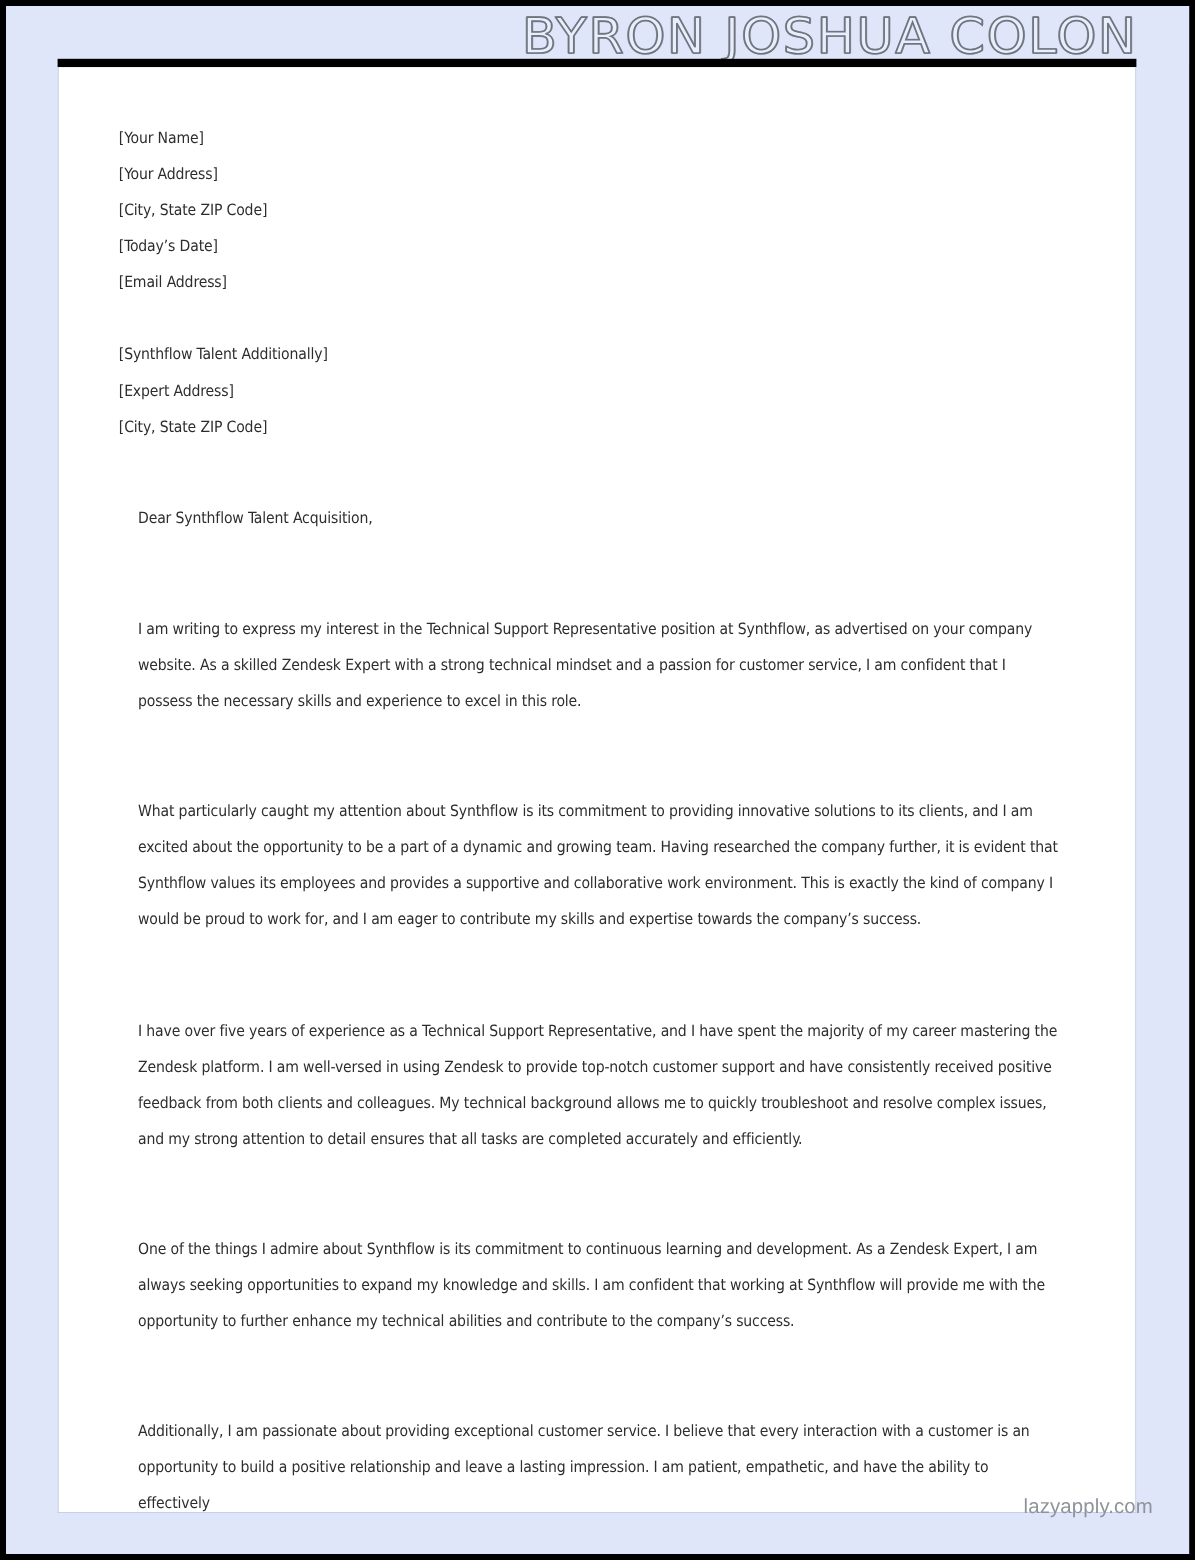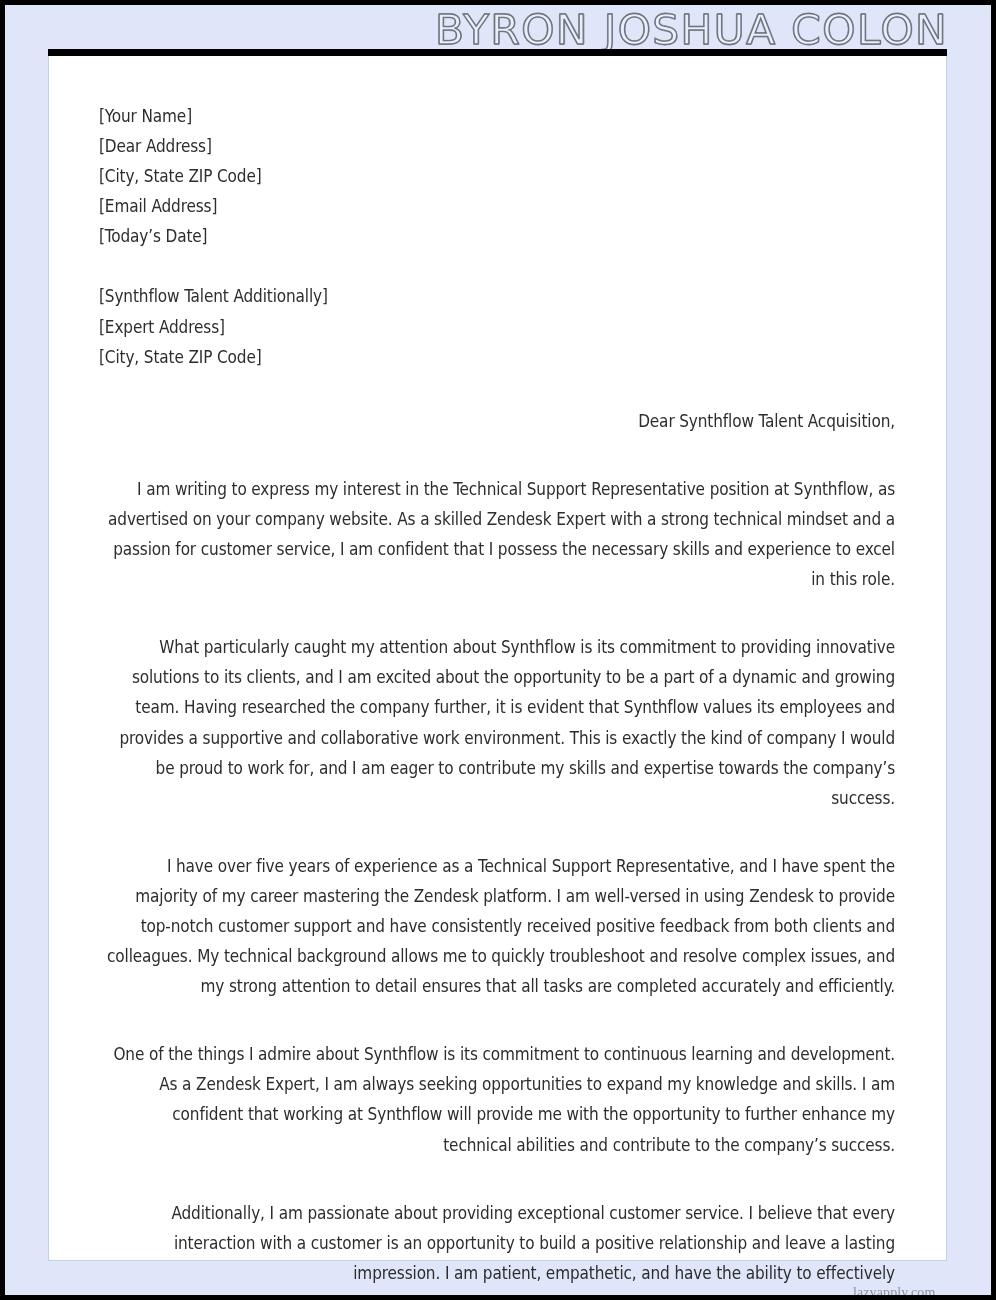--- a/index.html
+++ b/index.html
@@ -81,48 +81,48 @@
     box-sizing: border-box;
   }
 
   
   #letter-body {
     position: absolute;
     left: 94px;
     top: 96px;
     width: 800px;
     font-family: "DejaVu Sans", "Liberation Sans", sans-serif;
-    font-size: 17px;
+    font-size: 13px;
     line-height: 30.1px;
     color: #2d2d2d;
     font-stretch: condensed;
     letter-spacing: -0.12px;
   }
 
   .addr-line {
     display: block;
     white-space: nowrap;
   }
 
   .block-gap {
     height: 30px;
   }
 
   .para {
-    margin: 4px;
-    text-align: right;
+    margin: 16px;
+    text-align: left;
   }
 
   
   #watermark {
     position: absolute;
     left: 848px;
-    top: 1280px;
-    font-family: Liberation Serif, serif;
-    font-size: 14px;
+    top: 1243px;
+    font-family: Liberation Sans, sans-serif;
+    font-size: 17px;
     line-height: 16px;
     color: #8f939b;
     white-space: nowrap;
     letter-spacing: 0.1px;
   }
 </style>
 </head>
 <body>
 
 <div id="page-frame">
@@ -132,24 +132,24 @@
   </div>
 
   <div id="header-rule"></div>
 
   <div id="document-sheet"></div>
 
   <div id="letter-body">
 
     <div>
       <span class="addr-line">[Your Name]</span>
-      <span class="addr-line">[Dear Address]</span>
+      <span class="addr-line">[Your Address]</span>
       <span class="addr-line">[City, State ZIP Code]</span>
+      <span class="addr-line">[Today’s Date]</span>
       <span class="addr-line">[Email Address]</span>
-      <span class="addr-line">[Today’s Date]</span>
     </div>
 
     <div class="block-gap"></div>
 
     <div>
       <span class="addr-line">[Synthflow Talent Additionally]</span>
       <span class="addr-line">[Expert Address]</span>
       <span class="addr-line">[City, State ZIP Code]</span>
     </div>
 

